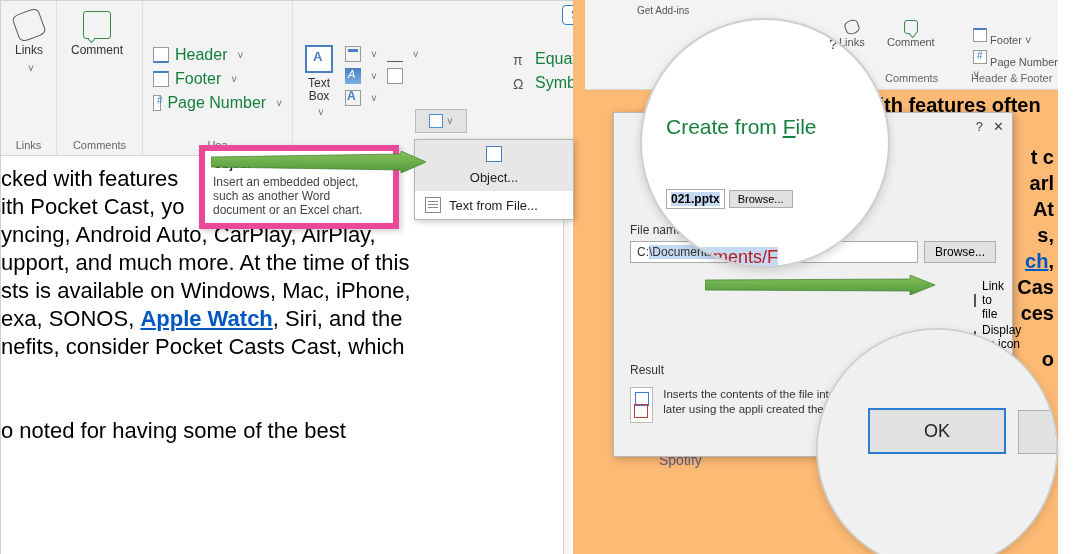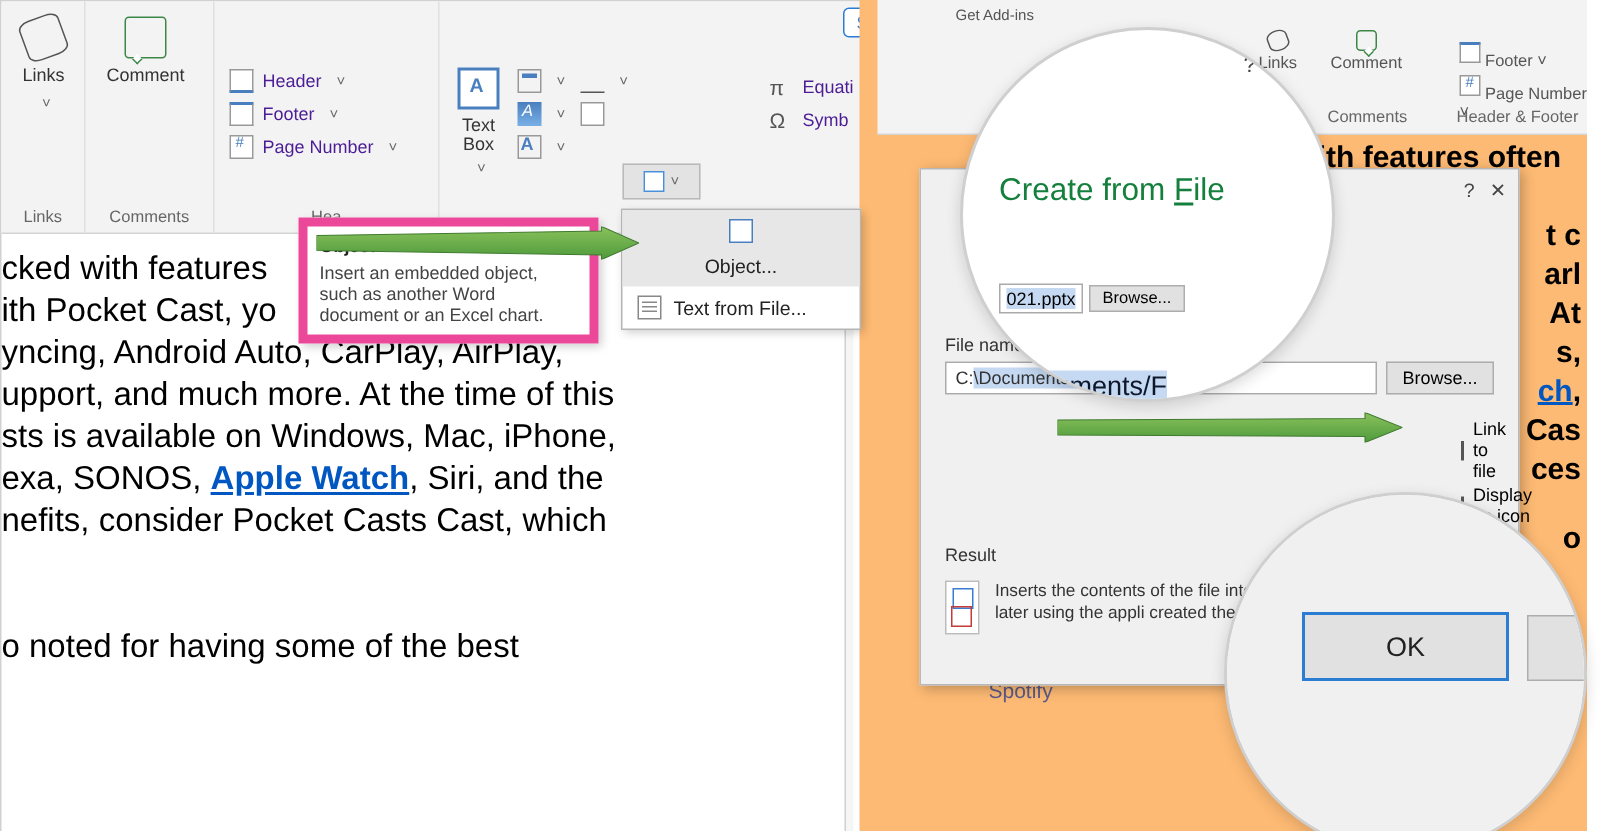--- a/index.html
+++ b/index.html
@@ -3,21 +3,21 @@
 <meta charset="utf-8">
 <style>
   * { box-sizing: border-box; margin: 0; padding: 0; font-family: "Segoe UI", Arial, sans-serif; }
   body { width: 1080px; height: 554px; background: #fff; position: relative; overflow: hidden; }
   
   
   .left-panel { position: absolute; left: 0; top: 0; width: 595px; height: 560px; background: #fff; border: 1px solid #d1d1d1; }
   .ribbon { background: #f3f3f3; border-bottom: 1px solid #d5d5d5; height: 155px; position: relative; }
   .rgroup { position: absolute; top: 0; bottom: 0; border-right: 1px solid #e0e0e0; padding: 4px 6px 2px 6px;}
   .rgroup-label { position: absolute; bottom: 4px; left: 0; right: 0; text-align: center; font-size: 11px; color: #666; }
-  .rbtn { display: flex; align-items: center; font-size: 12px; color: #4c1d95; padding: 3px 4px; gap: 6px; white-space: nowrap; }
+  .rbtn { display: flex; align-items: center; font-size: 16px; color: #15803d; padding: 3px 4px; gap: 6px; white-space: nowrap; }
   .ricon { display: inline-block; width: 16px; height: 16px; }
   .vbtn { display: inline-flex; flex-direction: column; align-items: center; gap: 4px; padding: 6px 8px; font-size: 12px; color: #333; }
   .bigicon { width: 28px; height: 28px; }
   .chev::after { content: "˅"; font-size: 10px; color: #666; margin-left: 4px; }
   
   .share-tab { position: absolute; top: 4px; right: 6px; border: 1px solid #2b7cd3; color: #2b7cd3; padding: 2px 8px; font-size: 12px; border-radius: 4px; background:#fff;}
   
   .dropdown { position: absolute; left: 413px; top: 138px; width: 160px; background: #fff; border: 1px solid #b5b5b5; box-shadow: 2px 2px 6px rgba(0,0,0,0.2); z-index: 20;}
   .dd-item { display: flex; align-items: center; gap: 8px; padding: 6px 10px; font-size: 13px; color: #222;}
   .dd-item.hover { background: #e7e7e7; flex-direction: column; }
@@ -61,24 +61,24 @@
   .dlg-btn { border:1px solid #adadad; background:#e1e1e1; padding:6px 24px; font-size:13px;}
   
   .spotify { position:absolute; left:86px; top:452px; font-size:14px; color:#5a5a8a;}
   
   .mag { position:absolute; border-radius:50%; background:#fff; border:2px solid #cfcfcf; box-shadow:0 3px 10px rgba(0,0,0,0.15); overflow:hidden; z-index:40;}
   .mag1 { left:640px; top:18px; width:250px; height:250px;}
   .mag1-inner { position:absolute; left:24px; top:95px; right:24px;}
   .mag1-tab { font-size:21px; color:#15803d; font-family:"Segoe UI",Arial,sans-serif;}
   .mag1-tab .u { text-decoration:underline;}
   .mag1-file { margin-top:50px; display:flex; gap:4px; align-items:center;}
-  .mag1-file .inp { background:#fff; border:1px solid #aaa; padding:2px 4px; font-size:12px;}
+  .mag1-file .inp { background:#fff; border:1px solid #aaa; padding:2px 4px; font-size:12px;font-weight:bold;}
   .mag1-file .sel { background:#c5d9f3;}
   .mag1-file .btn { border:1px solid #adadad; background:#e1e1e1; padding:2px 8px; font-size:11px;}
-  .mag1-path { margin-top:38px; font-size:18px; color:#0f172a;}
+  .mag1-path { margin-top:38px; font-size:18px; color:#b91c1c;}
   .mag1-path .selp{ background:#c5d9f3;}
   
   .mag2 { left:816px; top:328px; width:242px; height:242px;}
   .mag2-inner { position:absolute; left:0; top:0; right:0; bottom:0; background:#f0f0f0;}
   .ok-btn { position:absolute; left:50px; top:78px; width:138px; height:46px; background:#e1e1e1; border:2px solid #2b7cd3; font-size:18px; color:#222; display:flex; align-items:center; justify-content:center;}
   .cancel-peek { position:absolute; left:200px; top:80px; width:40px; height:44px; background:#e1e1e1; border:1px solid #adadad; border-right:none;}
   
   .arrow2 { position:absolute; left:705px; top:275px; width:230px; height:20px; z-index:45;}
   
   .obj-btn-hl { position:absolute; left:414px; top:108px; width:52px; height:24px; background:#e3e3e3; border:1px solid #b9b9b9; display:flex; align-items:center; justify-content:center; gap:4px;}

